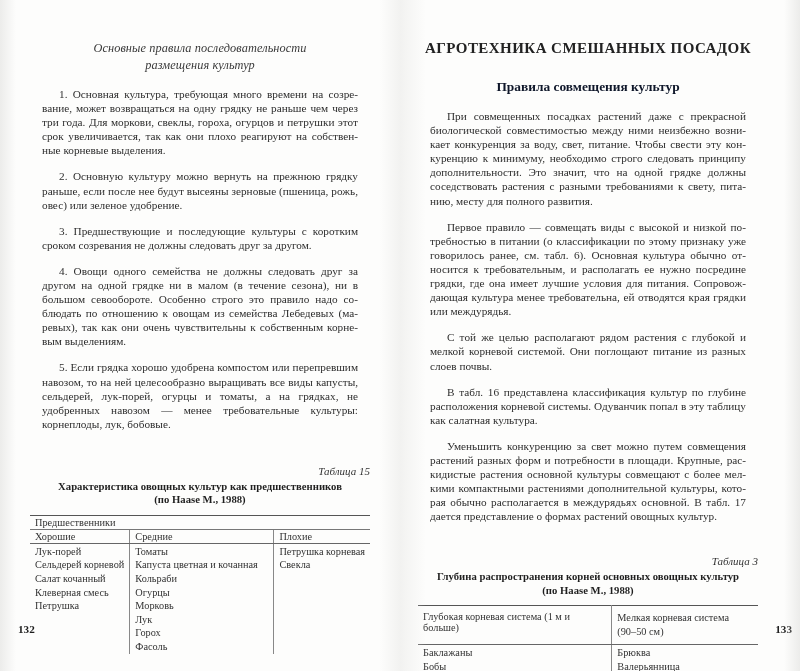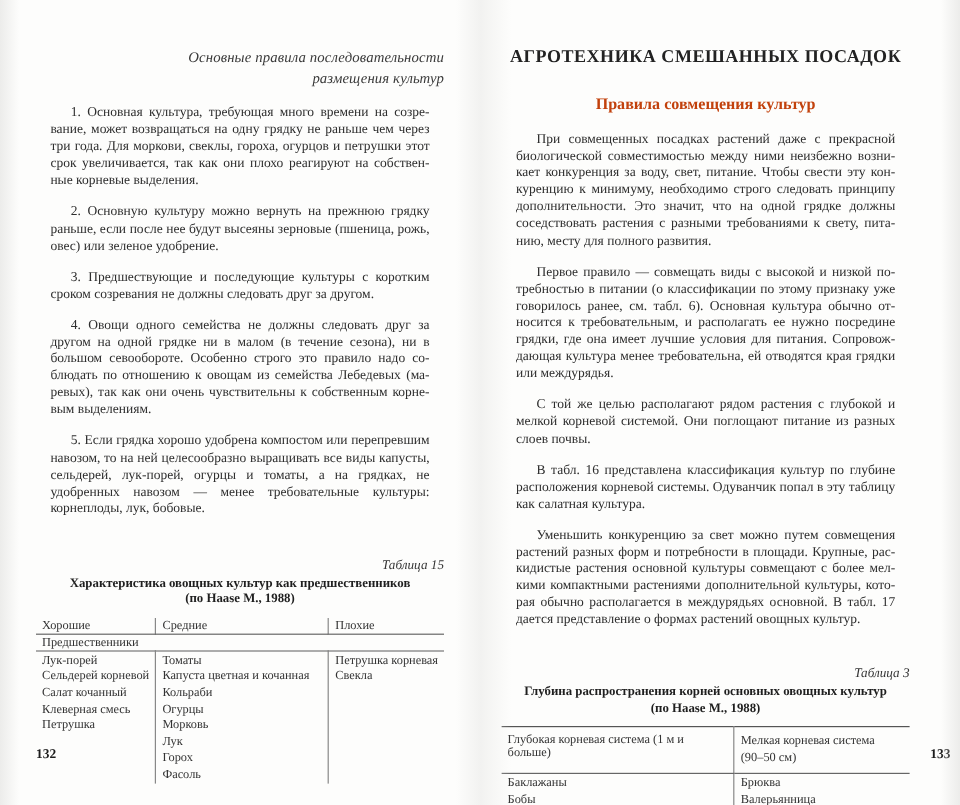--- a/index.html
+++ b/index.html
@@ -52,42 +52,42 @@
 
   .col {
     position: absolute;
     top: 40px;
     width: 340px;
   }
   .page.left  .col { left: 30px; }
   .page.right .col { left: 18px; }
 
   .title-italic {
-    text-align: right;
+    text-align: center;
     font-style: italic;
     font-size: 12.3px;
     line-height: 1.38;
     margin: 0 0 13px 0;
     color: #3a3a3a;
     letter-spacing: 0.1px;
   }
   .title-caps {
     text-align: center;
     font-weight: bold;
     font-size: 15px;
     letter-spacing: 0.45px;
     margin: 0 0 22px 0;
     color: #222;
   }
   .title-sub {
     text-align: center;
     font-weight: bold;
     font-size: 13.4px;
     margin: 0 0 14px 0;
-    color: #c2410c;
+    color: #0f172a;
   }
 
   p.body {
     margin: 12px;
     text-align: justify;
     text-justify: inter-word;
     font-size: 11.25px;
     line-height: 14.1px;
     text-indent: 17px;
     color: #2e2e2e;
@@ -133,21 +133,21 @@
   .body-cell { line-height: 13.6px; padding-top: 5px; padding-bottom: 3px; }
   .body-cell div { white-space: nowrap; }
 
   .folio {
     position: absolute;
     bottom: 36px;
     font-weight: bold;
     font-size: 11.2px;
     color: #1d1d1d;
   }
-  .page.left  .folio { left: 30px; }
+  .page.left  .folio { left: 18px; }
   .page.right .folio { right: 8px; }
 </style>
 </head>
 <body>
 
 <div id="spread">
 
   <div class="page left">
     <div class="col">
 
@@ -173,26 +173,26 @@
       </div>
 
       <table class="booktbl">
         <colgroup>
           <col style="width:29%">
             <col style="width:47%">
             <col style="width:24%">
         </colgroup>
         <tbody>
           <tr>
+            <td class="rule-top rule-thin hdr-span" colspan="3">Предшественники</td>
+          </tr>
+          <tr>
             <td class="rule-bottom hdr-cell vline-r">Хорошие</td>
             <td class="rule-bottom hdr-cell vline-r">Средние</td>
             <td class="rule-bottom hdr-cell">Плохие</td>
-          </tr>
-          <tr>
-            <td class="rule-top rule-thin hdr-span" colspan="3">Предшественники</td>
           </tr>
           <tr>
             <td class="body-cell vline-r">
               <div>Лук-порей</div>
               <div>Сельдерей корневой</div>
               <div>Салат кочанный</div>
               <div>Клеверная смесь</div>
               <div>Петрушка</div>
             </td>
             <td class="body-cell vline-r">

